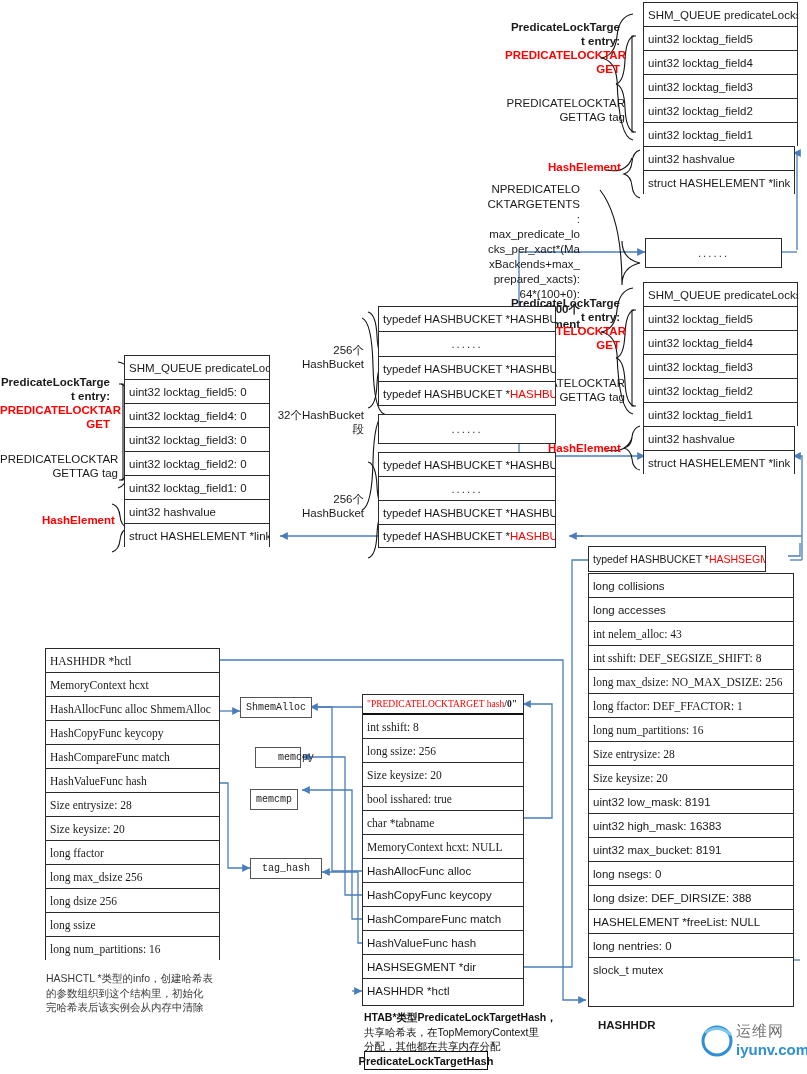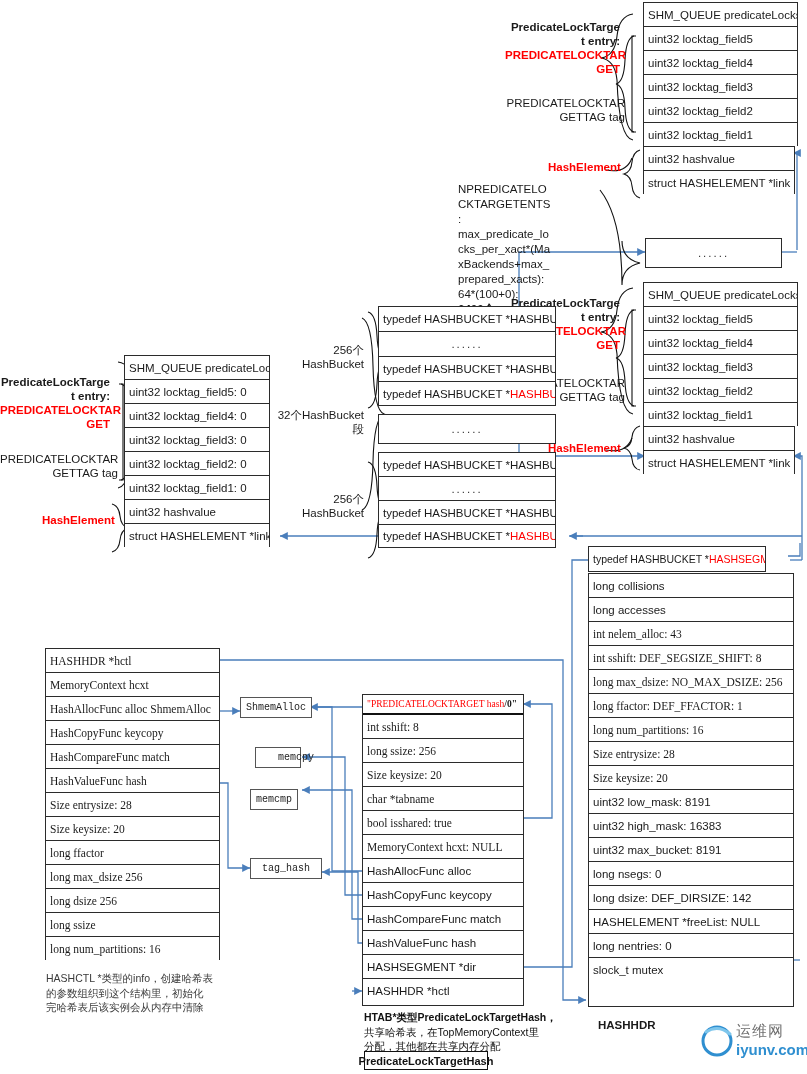--- a/index.html
+++ b/index.html
@@ -36,21 +36,21 @@
     font-family:"Liberation Mono", monospace;
     font-size:10px;
     display:flex; align-items:center; justify-content:center;
     color:#222;
   }
 
   
   .txt { position:absolute; font-size:11.5px; line-height:14px; }
   .txt.bold { font-weight:bold; }
   .txt.r { text-align:right; }
-  .txt.c { text-align:left; }
+  .txt.c { text-align:right; }
   .serif { font-family:"Liberation Serif", serif; }
 
   .cap { position:absolute; font-size:10.5px; line-height:14.5px; color:#3a3a3a; }
   .cap.bold { font-weight:bold; color:#111; }
 
   .labelbox {
     position:absolute; border:1.6px solid #111; background:#fff;
     font-size:11px; font-weight:bold; display:flex; align-items:center;
     justify-content:center; padding:0 6px; color:#111;
   }
@@ -299,22 +299,22 @@
 <div class="fnbox" style="left:250px; top:858px; width:72px; height:21px;">tag_hash</div>
 
 <div class="struct" style="left:362px; top:694px; width:162px; height:312px;">
   <div class="row serif" style="height:20px; font-size:10px; border-bottom:2.4px solid #111;">
     <span class="red" style="font-size:9.5px;">"PREDICATELOCKTARGET  hash</span>
       <span class="dark" style="font-weight:bold;font-size:9.5px;">/0"</span>
   </div>
   <div class="row serif" style="height:24px;">int sshift: 8</div>
   <div class="row serif" style="height:24px;">long ssize: 256</div>
   <div class="row serif" style="height:24px;">Size keysize: 20</div>
+  <div class="row serif" style="height:24px;">bool isshared: true</div>
   <div class="row serif" style="height:24px;">char *tabname</div>
-  <div class="row serif" style="height:24px;">bool isshared: true</div>
   <div class="row serif" style="height:24px;">MemoryContext hcxt: NULL</div>
   <div class="row" style="height:24px;">HashAllocFunc alloc</div>
   <div class="row" style="height:24px;">HashCopyFunc keycopy</div>
   <div class="row" style="height:24px;">HashCompareFunc match</div>
   <div class="row" style="height:24px;">HashValueFunc hash</div>
   <div class="row" style="height:24px;">HASHSEGMENT *dir</div>
   <div class="row" style="height:23px;">HASHHDR *hctl</div>
 </div>
 
 <div class="cap bold" style="left:364px; top:1010px; width:200px;">
@@ -338,21 +338,21 @@
   <div class="row serif" style="height:24px;">int sshift: DEF_SEGSIZE_SHIFT: 8</div>
   <div class="row serif" style="height:24px;">long max_dsize: NO_MAX_DSIZE: 256</div>
   <div class="row serif" style="height:24px;">long ffactor: DEF_FFACTOR: 1</div>
   <div class="row serif" style="height:24px;">long num_partitions: 16</div>
   <div class="row serif" style="height:24px;">Size entrysize: 28</div>
   <div class="row serif" style="height:24px;">Size keysize: 20</div>
   <div class="row" style="height:24px;">uint32 low_mask: 8191</div>
   <div class="row" style="height:24px;">uint32 high_mask: 16383</div>
   <div class="row" style="height:24px;">uint32 max_bucket: 8191</div>
   <div class="row" style="height:24px;">long nsegs: 0</div>
-  <div class="row" style="height:24px;">long dsize: DEF_DIRSIZE: 142</div>
+  <div class="row" style="height:24px;">long dsize: DEF_DIRSIZE: 388</div>
   <div class="row" style="height:24px;">HASHELEMENT *freeList: NULL</div>
   <div class="row" style="height:24px;">long nentries: 0</div>
   <div class="row" style="height:23px;">slock_t mutex</div>
 </div>
 
 <div class="txt bold" style="left:598px; top:1018px; width:100px;">HASHHDR</div>
 
 <div class="wm" style="left:700px; top:1020px;">
   <svg width="34" height="40" viewBox="0 0 34 40">
     <circle cx="17" cy="21" r="14" fill="none" stroke="#2f8fd0" stroke-width="3"></circle>

